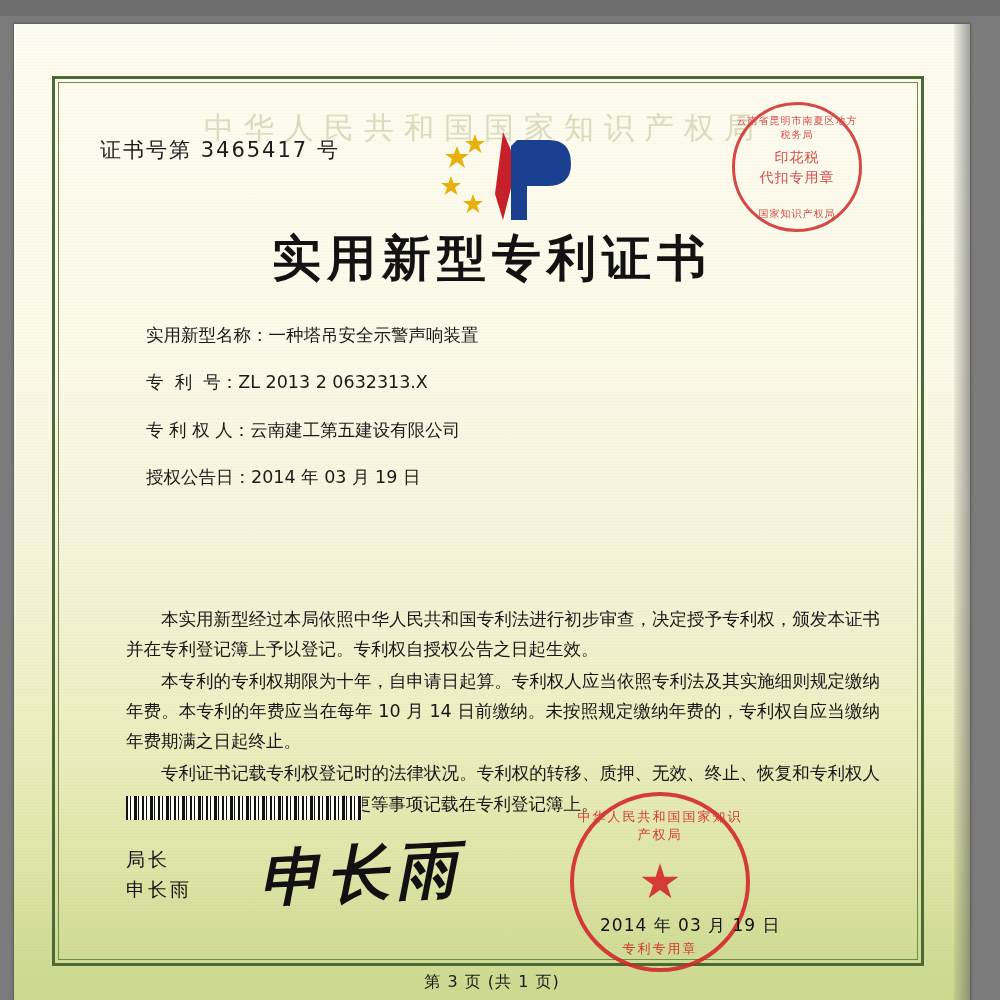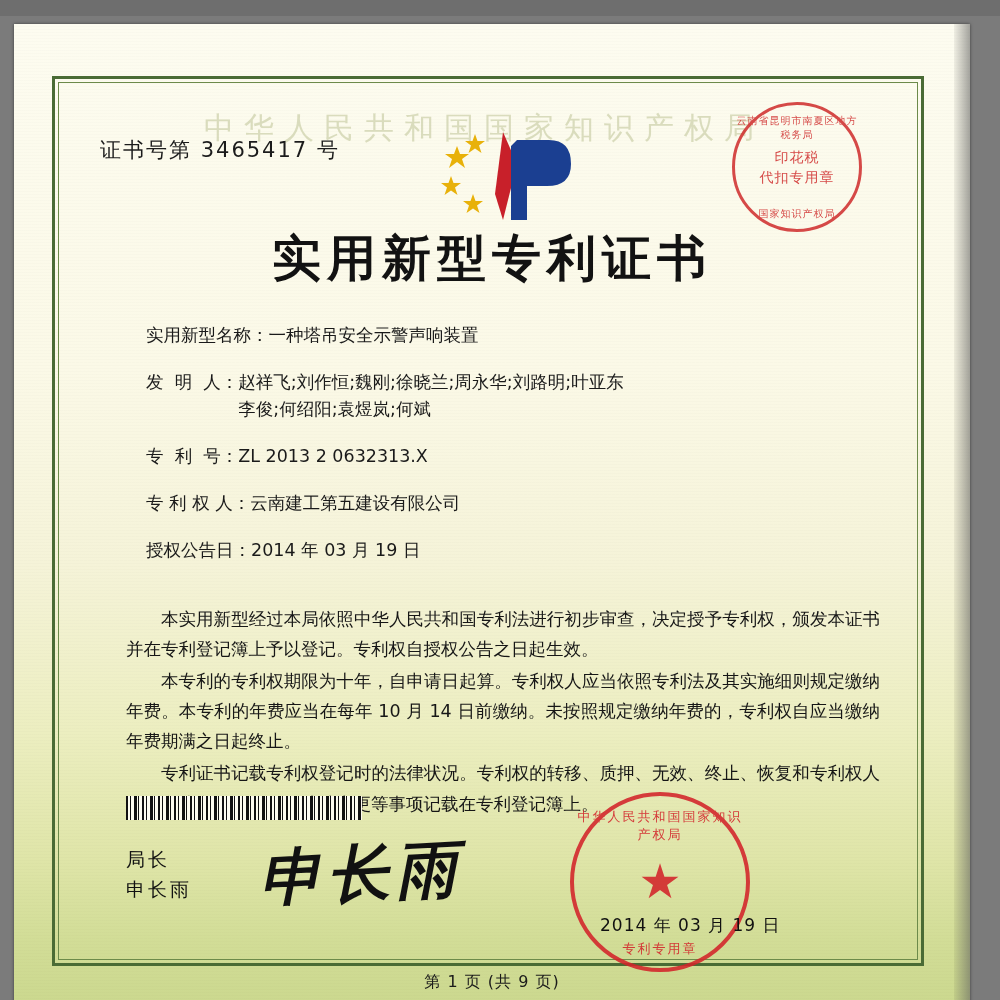--- a/index.html
+++ b/index.html
@@ -331,25 +331,20 @@
     </div>
 
     <div class="doc-title">实用新型专利证书</div>
 
     <div class="fields">
       <div class="field-row">
         <span class="field-label">实用新型名称：</span>
         <span class="field-value">一种塔吊安全示警声响装置</span>
       </div>
       <div class="field-row">
-        <span class="field-label">发  明  人：</span>
-        <span class="field-value">赵祥飞;刘作恒;魏刚;徐晓兰;周永华;刘路明;叶亚东
-李俊;何绍阳;袁煜岚;何斌</span>
-      </div>
-      <div class="field-row">
         <span class="field-label">专  利  号：</span>
         <span class="field-value">ZL 2013 2 0632313.X</span>
       </div>
       <div class="field-row">
         <span class="field-label">专 利 权 人：</span>
         <span class="field-value">云南建工第五建设有限公司</span>
       </div>
       <div class="field-row">
         <span class="field-label">授权公告日：</span>
         <span class="field-value">2014 年 03 月 19 日</span>
@@ -372,16 +367,16 @@
     <div class="signature">申长雨</div>
 
     <div class="seal-round">
       <div class="seal-text-top">中华人民共和国国家知识产权局</div>
       <div class="star">★</div>
       <div class="seal-text-bottom">专利专用章</div>
     </div>
 
     <div class="seal-date">2014 年 03 月 19 日</div>
 
-    <div class="footer">第 1 页 (共 9 页)</div>
+    <div class="footer">第 3 页 (共 1 页)</div>
 
   </div>
 </div>
 
 </body></html>

